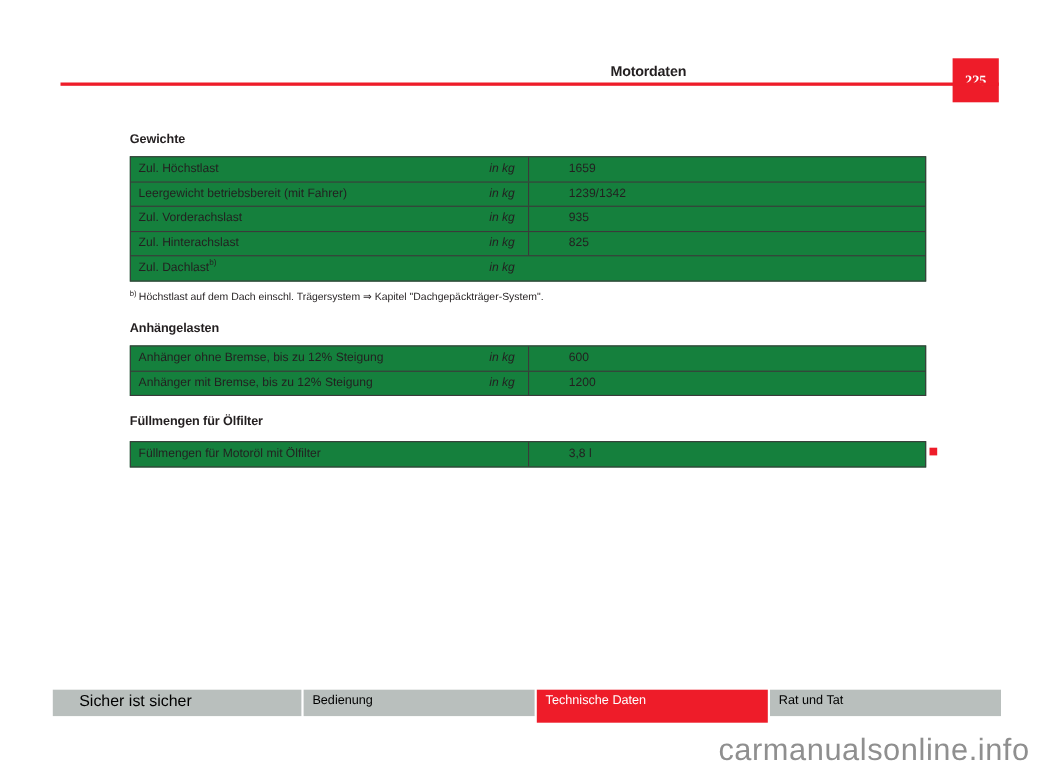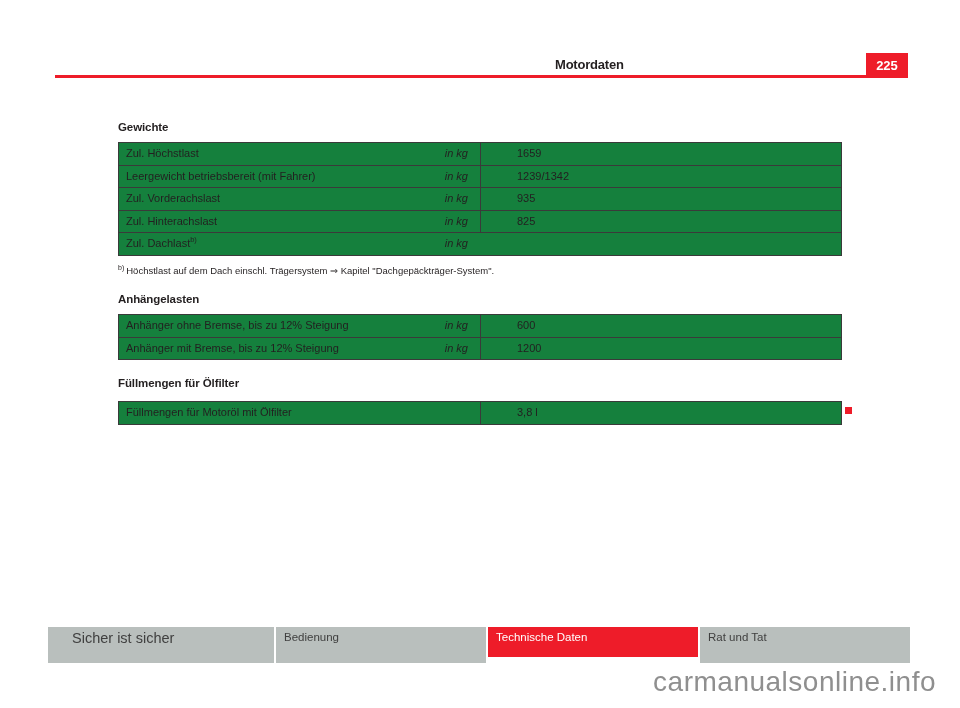--- a/index.html
+++ b/index.html
@@ -10,22 +10,22 @@
     --watermark-gray:#8f8f8f;
   }
   *{margin:0;padding:0;box-sizing:content-box;}
   html,body{width:960px;height:708px;overflow:hidden;background:#fff;
     font-family:"Liberation Sans","DejaVu Sans",sans-serif;color:var(--text-dark);}
   .page{position:relative;width:960px;height:708px;background:#fff;}
 
   
   .header-title{position:absolute;left:555px;top:57px;width:300px;
     font-size:13px;font-weight:bold;letter-spacing:-0.2px;}
-  .page-number-box{position:absolute;left:866px;top:53px;width:42px;height:24px;
-    background:var(--accent-red);display:flex;align-items:center;justify-content:center;}
+  .page-number-box{position:absolute;left:866px;top:53px;width:42px;height:40px;
+    background:var(--accent-red);display:flex;align-items:center;justify-content:center;font-family:Liberation Serif, serif;}
   .page-number-box span{color:#fff;font-size:13px;font-weight:bold;}
   .header-rule{position:absolute;left:55px;top:75px;width:853px;height:3px;background:var(--accent-red);}
 
   
   .sec-heading{position:absolute;left:118px;font-size:11.5px;font-weight:bold;letter-spacing:-0.1px;}
   .h-gewichte{top:121px;}
   .h-anhaenge{top:293px;}
   .h-fuell{top:377px;}
 
   
@@ -45,21 +45,21 @@
   
   .footnote{position:absolute;left:118px;top:264px;font-size:9.5px;color:var(--text-dark);}
   .footnote sup{font-size:7px;vertical-align:super;margin-right:2px;}
 
   
   .end-marker{position:absolute;left:845px;top:407px;width:7px;height:7px;background:var(--accent-red);}
 
   
   .footer-tabs{position:absolute;left:48px;top:627px;width:862px;height:30px;
     display:flex;gap:2px;align-items:flex-start;}
-  .tab{background:var(--tab-gray);color:#404040;height:36px;flex:1;
+  .tab{background:var(--tab-gray);color:#000000;height:24px;flex:1;
     font-size:11.5px;padding-top:4px;padding-left:8px;box-sizing:border-box;cursor:pointer;}
   .tab-first{font-size:14.5px;padding-left:24px;padding-top:3px;}
   .tab-active{background:var(--accent-red);color:#fff;height:30px;}
 
   
   .watermark{position:absolute;right:24px;top:666px;font-size:28px;color:var(--watermark-gray);
     letter-spacing:0.5px;}
 </style>
 </head>
 <body>

